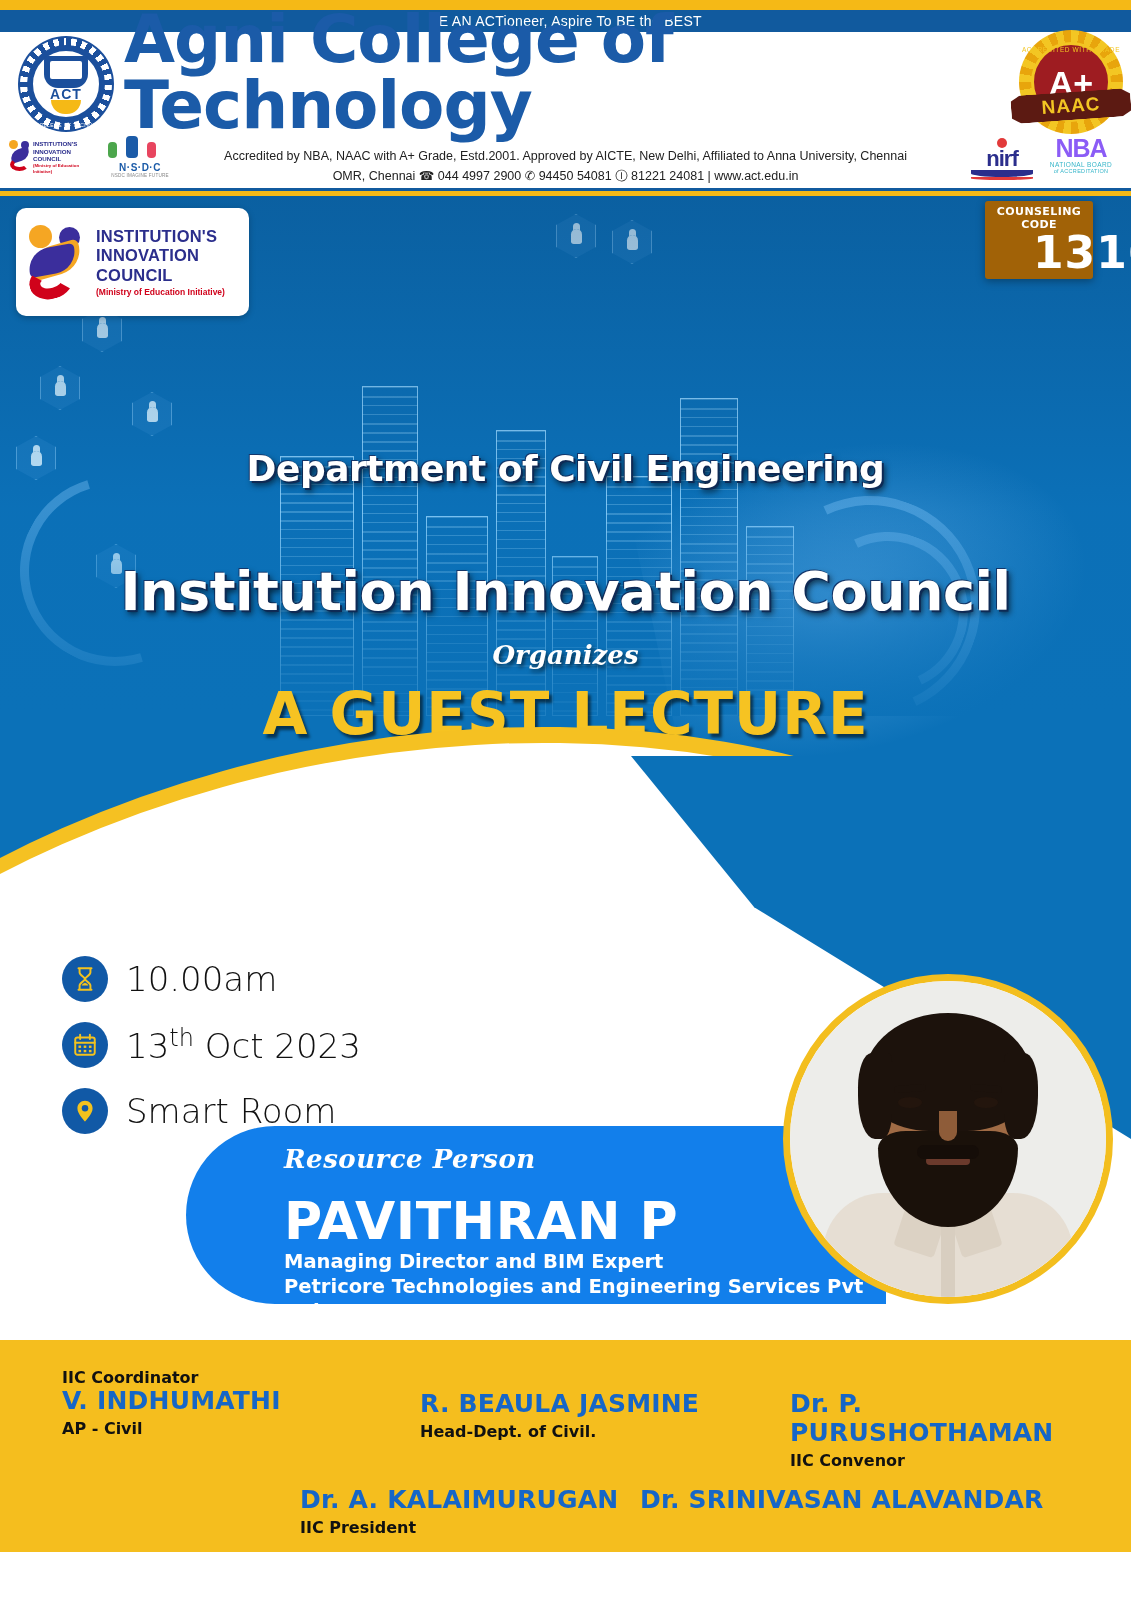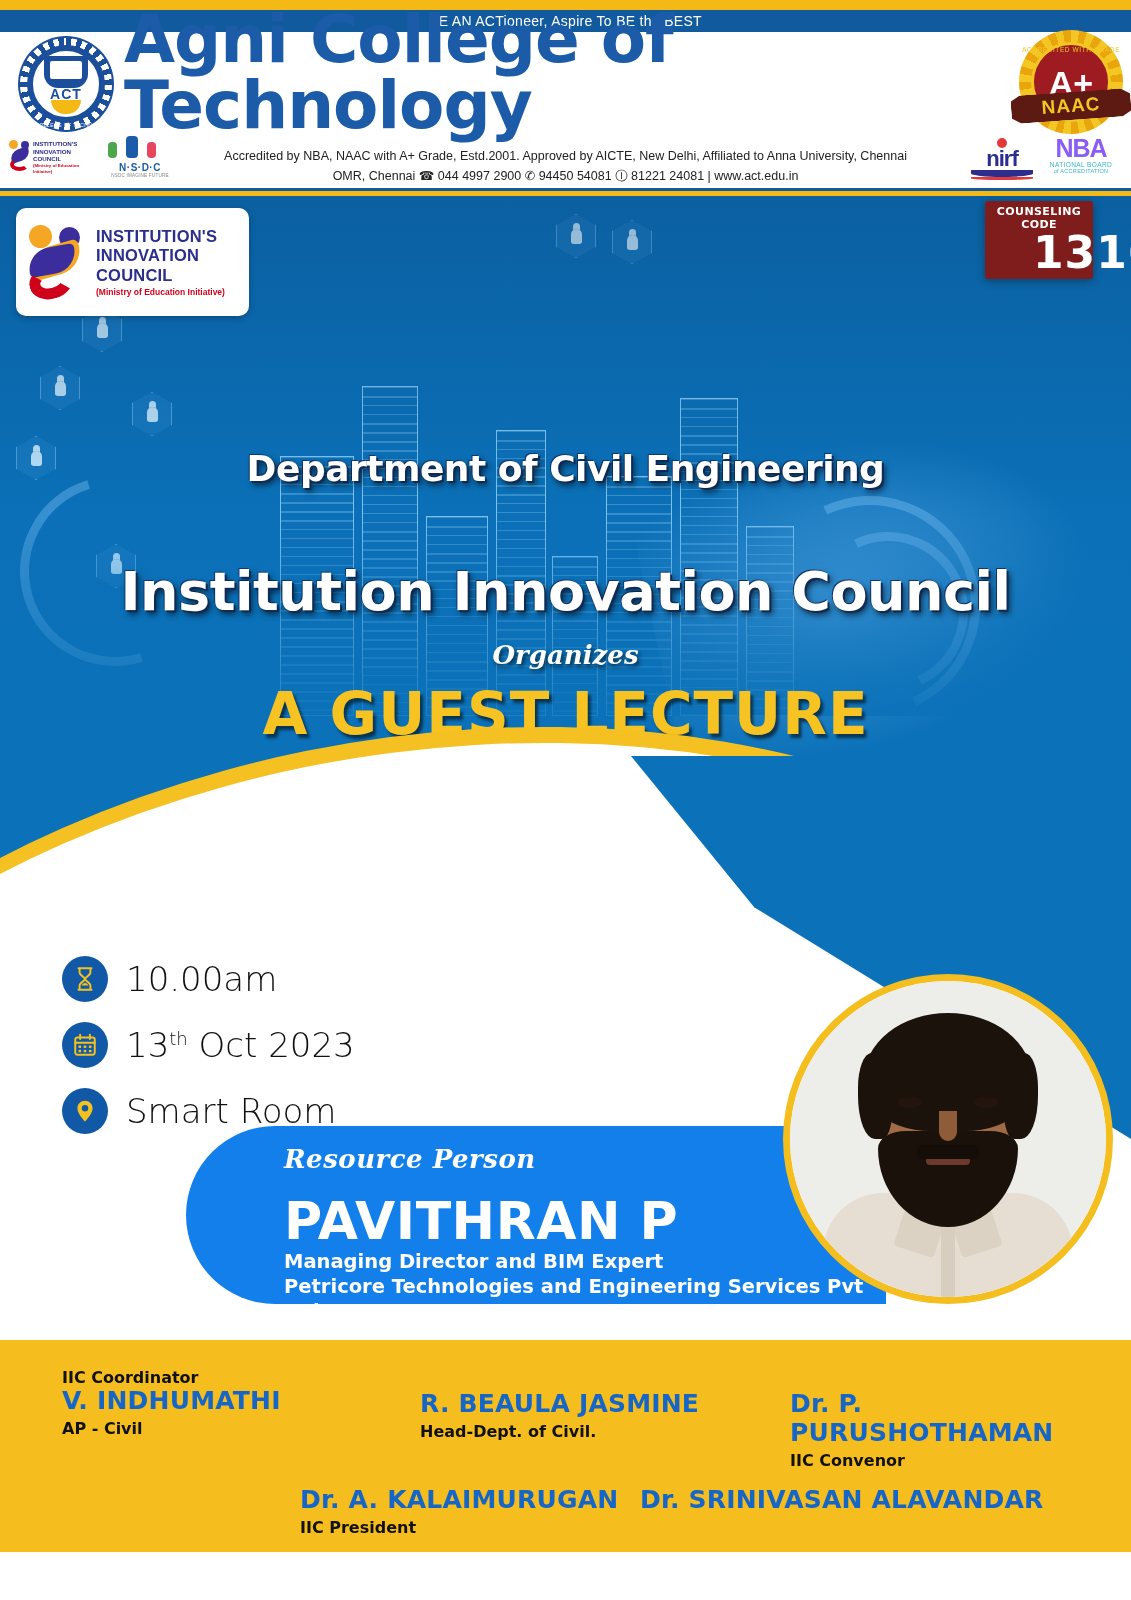--- a/index.html
+++ b/index.html
@@ -228,21 +228,21 @@
   }
   .hand-glow {
     position: absolute; right: 20px; bottom: -40px; width: 460px; height: 330px;
     background: radial-gradient(ellipse at 40% 50%, rgba(120,190,245,.55) 0%, rgba(120,190,245,0) 65%);
     transform: rotate(-12deg);
   }
 
   
   .counsel {
     position: absolute; right: 38px; top: 5px; width: 108px; height: 78px;
-    background: #7f1d1d; border-radius: 3px; text-align: center; padding-top: 4px;
+    background: #a16207; border-radius: 3px; text-align: center; padding-top: 4px;
     box-shadow: 0 2px 8px rgba(0,0,0,.35);
   }
   .counsel .lbl { color:#fff; font-size: 11px; font-weight: bold; letter-spacing: .4px; font-family:"DejaVu Sans", sans-serif; }
   .counsel .num { color:#fff; font-size: 44px; font-weight: bold; line-height: 1; letter-spacing: 1px; font-family:"DejaVu Sans", sans-serif;padding-left:48px; }
 
   
   .iic-card {
     position: absolute; left: 16px; top: 12px; width: 233px; height: 108px;
     background: #fff; border-radius: 10px; display: flex; align-items: center;
     padding: 8px 10px; gap: 8px;
@@ -352,21 +352,21 @@
   
   .info {
     position: absolute; left: 62px; top: 760px; width: 420px;
   }
   .info-row { display: flex; align-items: center; gap: 18px; margin-bottom: 20px; }
   .ibadge {
     width: 46px; height: 46px; border-radius: 50%; background: #1159A6; flex: none;
     display: flex; align-items: center; justify-content: center;
   }
   .info-row .lbl { color: #111; font-size: 34px; font-family: "DejaVu Sans", sans-serif; font-weight: 300; }
-  .info-row .lbl sup { font-size: 18px; }
+  .info-row .lbl sup { font-size: 24px; }
 
   
   .speaker {
     position: absolute; left: 186px; top: 930px; width: 700px; height: 178px;
     background: #127FEB; border-radius: 90px 0 0 90px; padding: 18px 0 0 98px;
   }
   .speaker .rp {
     color: #ffffff; font-size: 26px; font-style: italic; font-weight: bold;
     font-family: "DejaVu Serif", serif; letter-spacing: .5px;
   }

